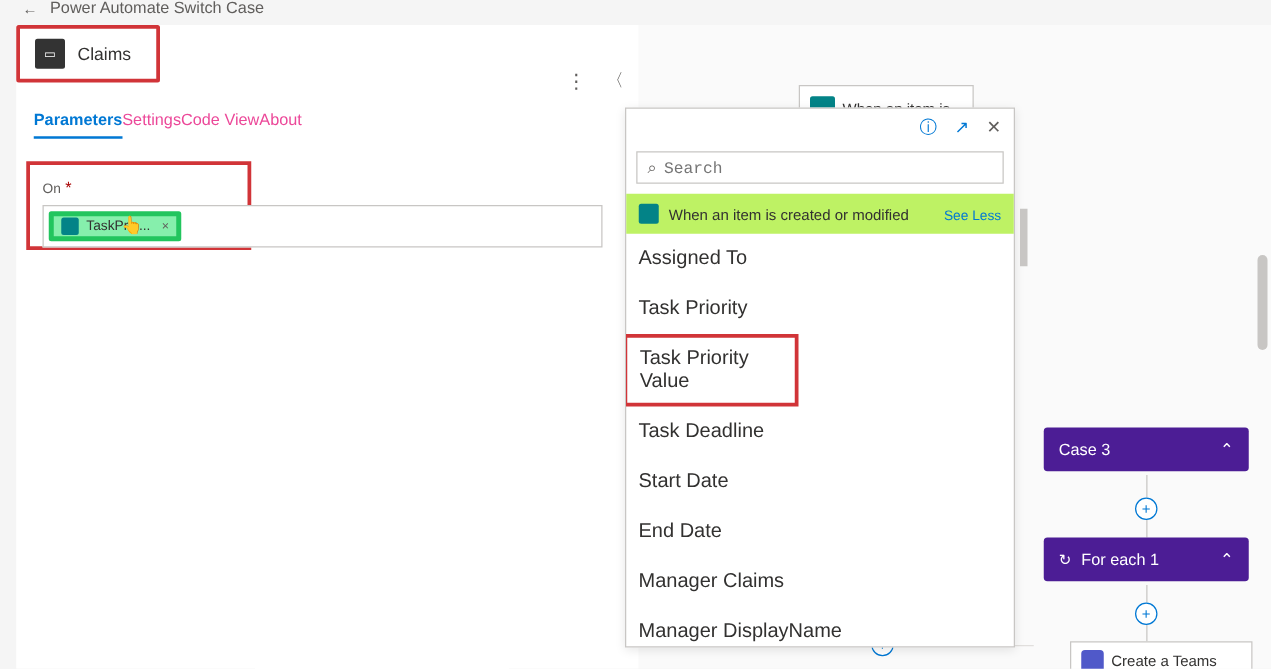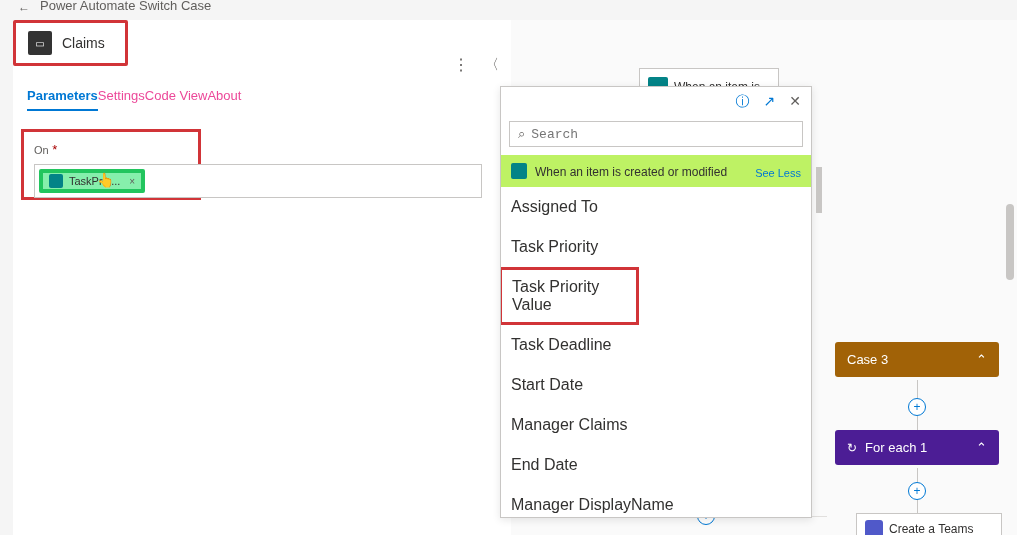--- a/index.html
+++ b/index.html
@@ -29,21 +29,21 @@
     .chip { background: #86efac; border: 4px solid #22c55e; padding: 1px 6px; font-size: 11px; color: #323130; display: flex; align-items: center; gap: 6px; border-radius: 2px; }
     .chip-icon { width: 14px; height: 14px; background: #038387; display: inline-block; border-radius: 2px; }
     .chip-x { color: #605e5c; margin-left: 3px; font-size: 10px; }
     .cursor-glyph { position: absolute; left: 73px; top: 40px; font-size: 14px; }
 
     
     .canvas { position: absolute; top: 20px; left: 511px; right: 0; bottom: 0; background: #fafafa; }
     .trigger-card { position: absolute; top: 48px; left: 128px; width: 140px; padding: 8px; background: #fff; border: 1px solid #c8c6c4; display: flex; align-items: center; gap: 6px; font-size: 12px; }
     .sp-icon { width: 20px; height: 20px; background: #038387; border-radius: 2px; }
 
-    .case-card { position: absolute; top: 322px; left: 324px; width: 164px; background: #a16207; color: #fff; border-radius: 3px; padding: 10px 12px; display: flex; justify-content: space-between; align-items: center; font-size: 13px; }
+    .case-card { position: absolute; top: 322px; left: 324px; width: 164px; background: #4c1d95; color: #fff; border-radius: 3px; padding: 10px 12px; display: flex; justify-content: space-between; align-items: center; font-size: 13px; }
     .foreach-card { position: absolute; top: 410px; left: 324px; width: 164px; background: #4c1d95; color: #fff; border-radius: 3px; padding: 10px 12px; display: flex; align-items: center; gap: 8px; font-size: 13px; justify-content: flex-start; }
     .foreach-chevron { margin-left: auto; }
     .teams-card { position: absolute; top: 493px; left: 345px; width: 146px; background: #fff; border: 1px solid #c8c6c4; padding: 6px 8px; display: flex; align-items: center; gap: 6px; font-size: 12px; }
     .teams-icon { width: 18px; height: 18px; background: #5059c9; border-radius: 3px; display: inline-block; }
 
     .plus-circle { width: 18px; height: 18px; border: 1px solid #0078d4; border-radius: 50%; color: #0078d4; font-size: 12px; display: flex; align-items: center; justify-content: center; background: #fff; position: absolute; }
     .plus-1 { top: 378px; left: 397px; }
     .plus-2 { top: 462px; left: 397px; }
     .line-v1 { position: absolute; width: 1px; background: #c8c6c4; left: 406px; top: 360px; height: 18px; }
     .line-v2 { position: absolute; width: 1px; background: #c8c6c4; left: 406px; top: 396px; height: 14px; }
@@ -157,18 +157,18 @@
     <span class="sp-icon" style="width:16px;height:16px;"></span>
     <span>When an item is created or modified</span>
     <span class="see-less">See Less</span>
   </div>
   <div class="dyn-list">
     <div class="dyn-item">Assigned To</div>
     <div class="dyn-item">Task Priority</div>
     <div class="dyn-item dyn-highlight">Task Priority Value</div>
     <div class="dyn-item">Task Deadline</div>
     <div class="dyn-item">Start Date</div>
+    <div class="dyn-item">End Date</div>
     <div class="dyn-item">Manager Claims</div>
-    <div class="dyn-item">End Date</div>
     <div class="dyn-item">Manager DisplayName</div>
   </div>
   <div class="dyn-scroll"></div>
 </div>
 
 </body></html>

